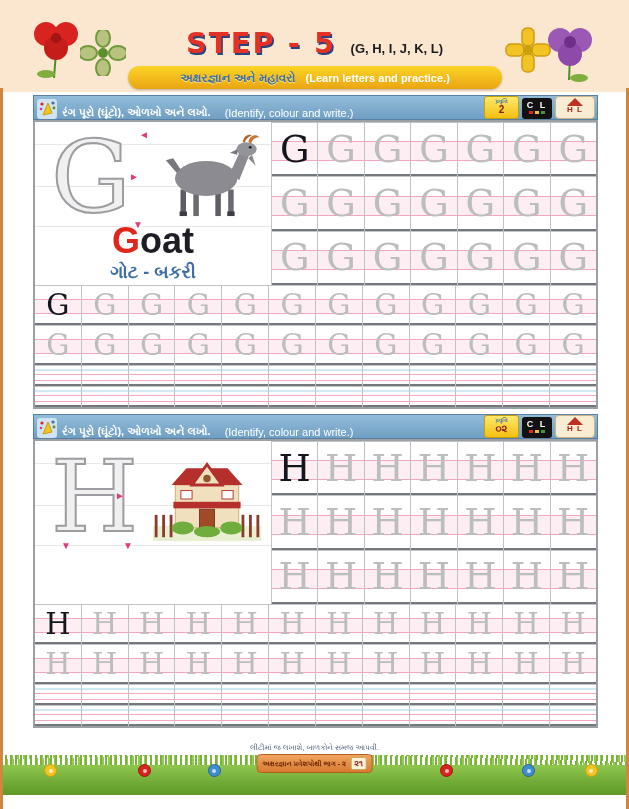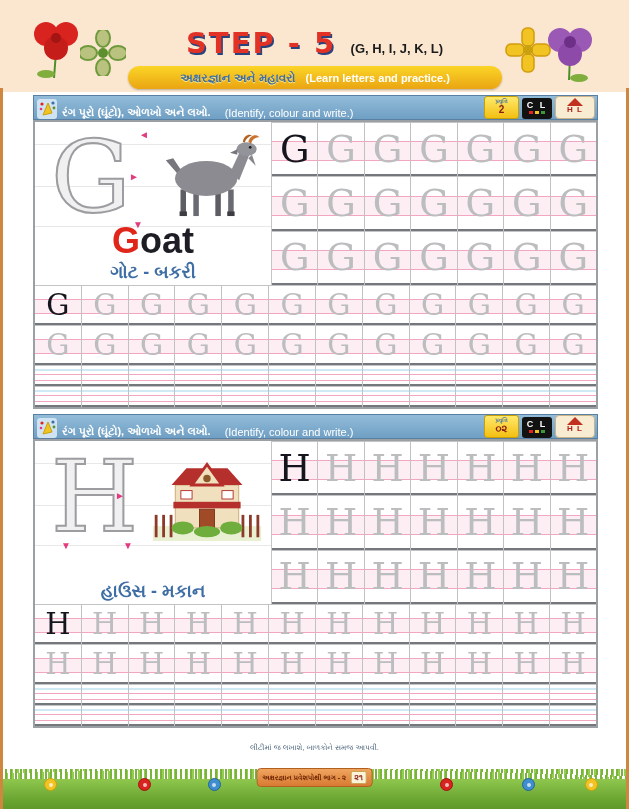--- a/index.html
+++ b/index.html
@@ -80,21 +80,21 @@
   .empty-grid .trace-row{height:21px;
      background:
        linear-gradient(#c2c4c6,#c2c4c6) 0 0/100% 1px no-repeat,
        linear-gradient(#cfe9f5,#cfe9f5) 0 22%/100% 2px no-repeat,
        linear-gradient(var(--rule-pink,#f3a6c0),var(--rule-pink,#f3a6c0)) 0 45%/100% 1px no-repeat,
        linear-gradient(var(--rule-pink,#f3a6c0),var(--rule-pink,#f3a6c0)) 0 75%/100% 1px no-repeat,
        linear-gradient(#74787c,#74787c) 0 100%/100% 2px no-repeat;}
 
   
   .note{margin:5px 20px 0;text-align:center;font-size:7.5px;line-height:10px;color:#4a6379;}
-  .grass-zone{position:absolute;left:0;right:0;bottom:0;height:40px;}
+  .grass-zone{position:absolute;left:0;right:0;bottom:14px;height:40px;}
   .grass{position:absolute;left:0;right:0;bottom:0;height:30px;
          background:linear-gradient(#8fc74e,#6aa531 70%,#5f9a2a);}
   .grass-tips{position:absolute;left:0;right:0;bottom:26px;height:14px;
      background:repeating-linear-gradient(93deg,#7ab33a 0 2px,transparent 2px 5px),
                 repeating-linear-gradient(87deg,#92cc52 0 2px,transparent 2px 6px);}
   .g-flower{position:absolute;width:11px;height:11px;border-radius:50%;bottom:18px;}
   .g-flower::after{content:"";position:absolute;left:3.5px;top:3.5px;width:4px;height:4px;border-radius:50%;background:rgba(255,255,255,.7);}
   .book-badge{position:absolute;left:50%;bottom:22px;transform:translateX(-50%);height:17px;
               background:linear-gradient(#f1a55f,#d87a32);border:1px solid #b2601f;border-radius:4px;
               display:flex;align-items:center;gap:4px;padding:0 5px;z-index:6;}
@@ -508,21 +508,20 @@
             <rect x="24" y="52" width="72" height="7" fill="#b5302c"></rect>
             <rect x="32" y="40" width="12" height="9" fill="#fff" stroke="#b5302c"></rect>
             <rect x="76" y="40" width="12" height="9" fill="#fff" stroke="#b5302c"></rect>
             <rect x="52" y="60" width="16" height="20" fill="#a04a28" stroke="#7a351c"></rect>
             <g fill="#6fae3c">
                 <ellipse cx="34" cy="80" rx="12" ry="7"></ellipse>
                 <ellipse cx="86" cy="80" rx="12" ry="7"></ellipse>
                 <ellipse cx="60" cy="84" rx="14" ry="6"></ellipse>
               </g>
           </svg>
-          <div class="word-guj">હાઉસ - મકાન</div>
         </div>
         <div class="top-grid">
             <div class="trace-row">
               <div class="trace-cell solid">
                 <span class="tl">H</span>
               </div>
               <div class="trace-cell">
                 <span class="tl">H</span>
               </div>
               <div class="trace-cell">

